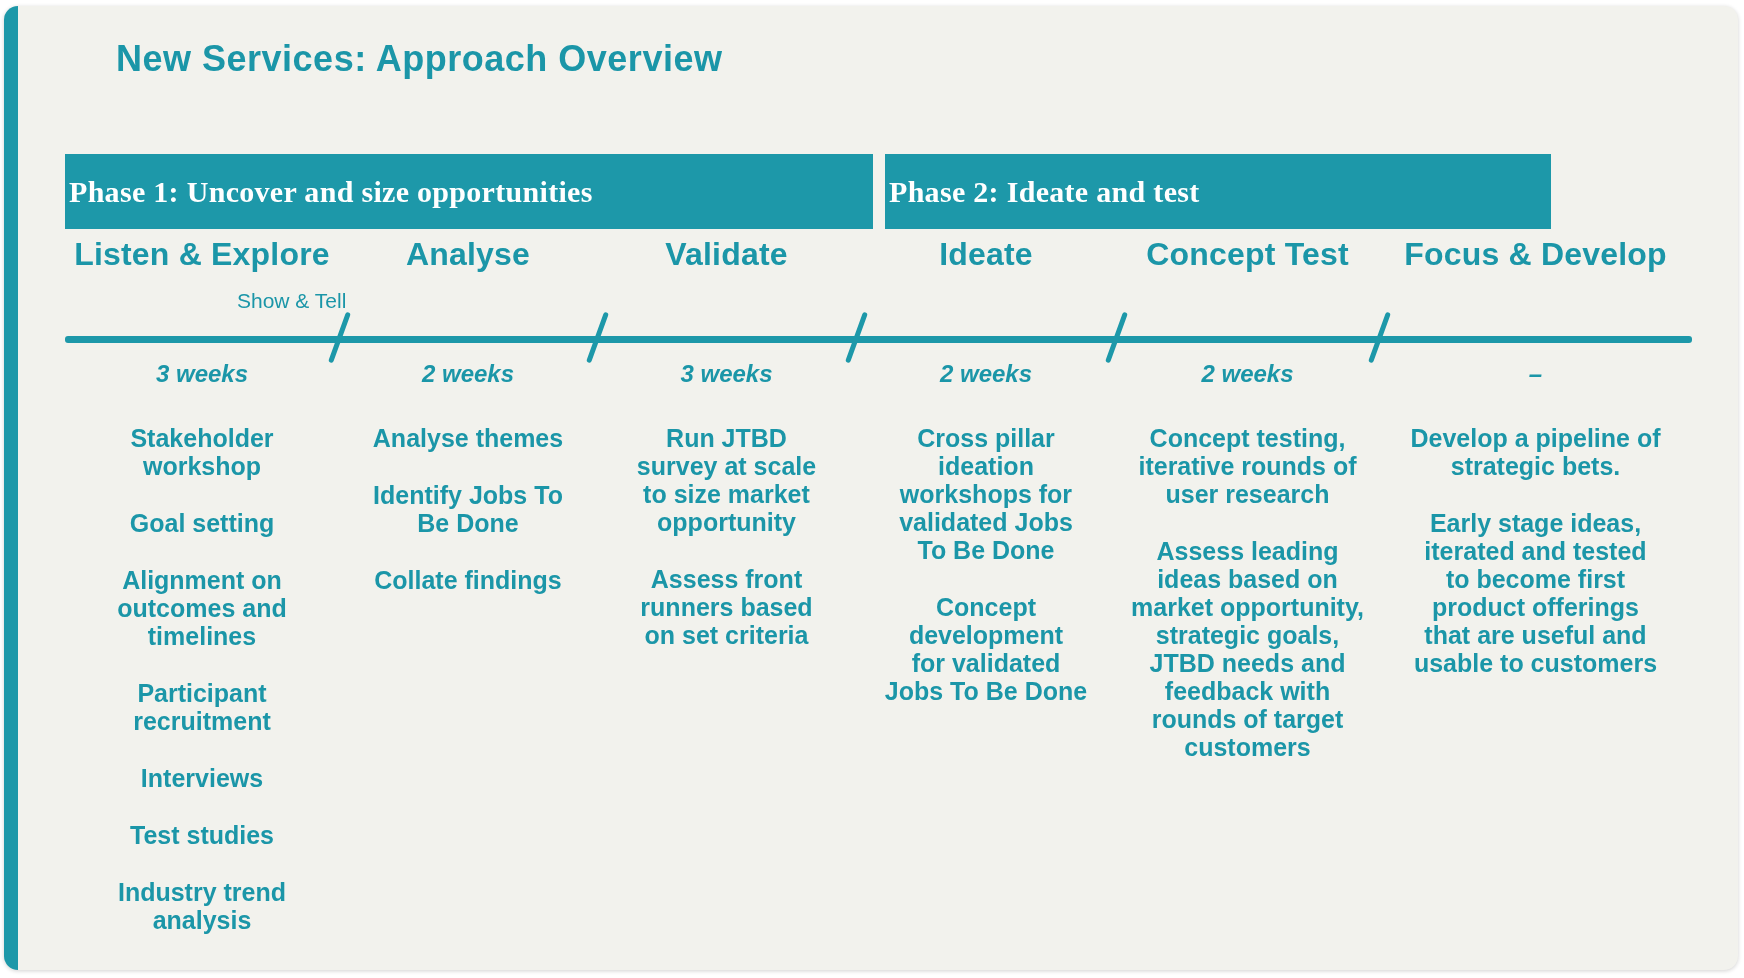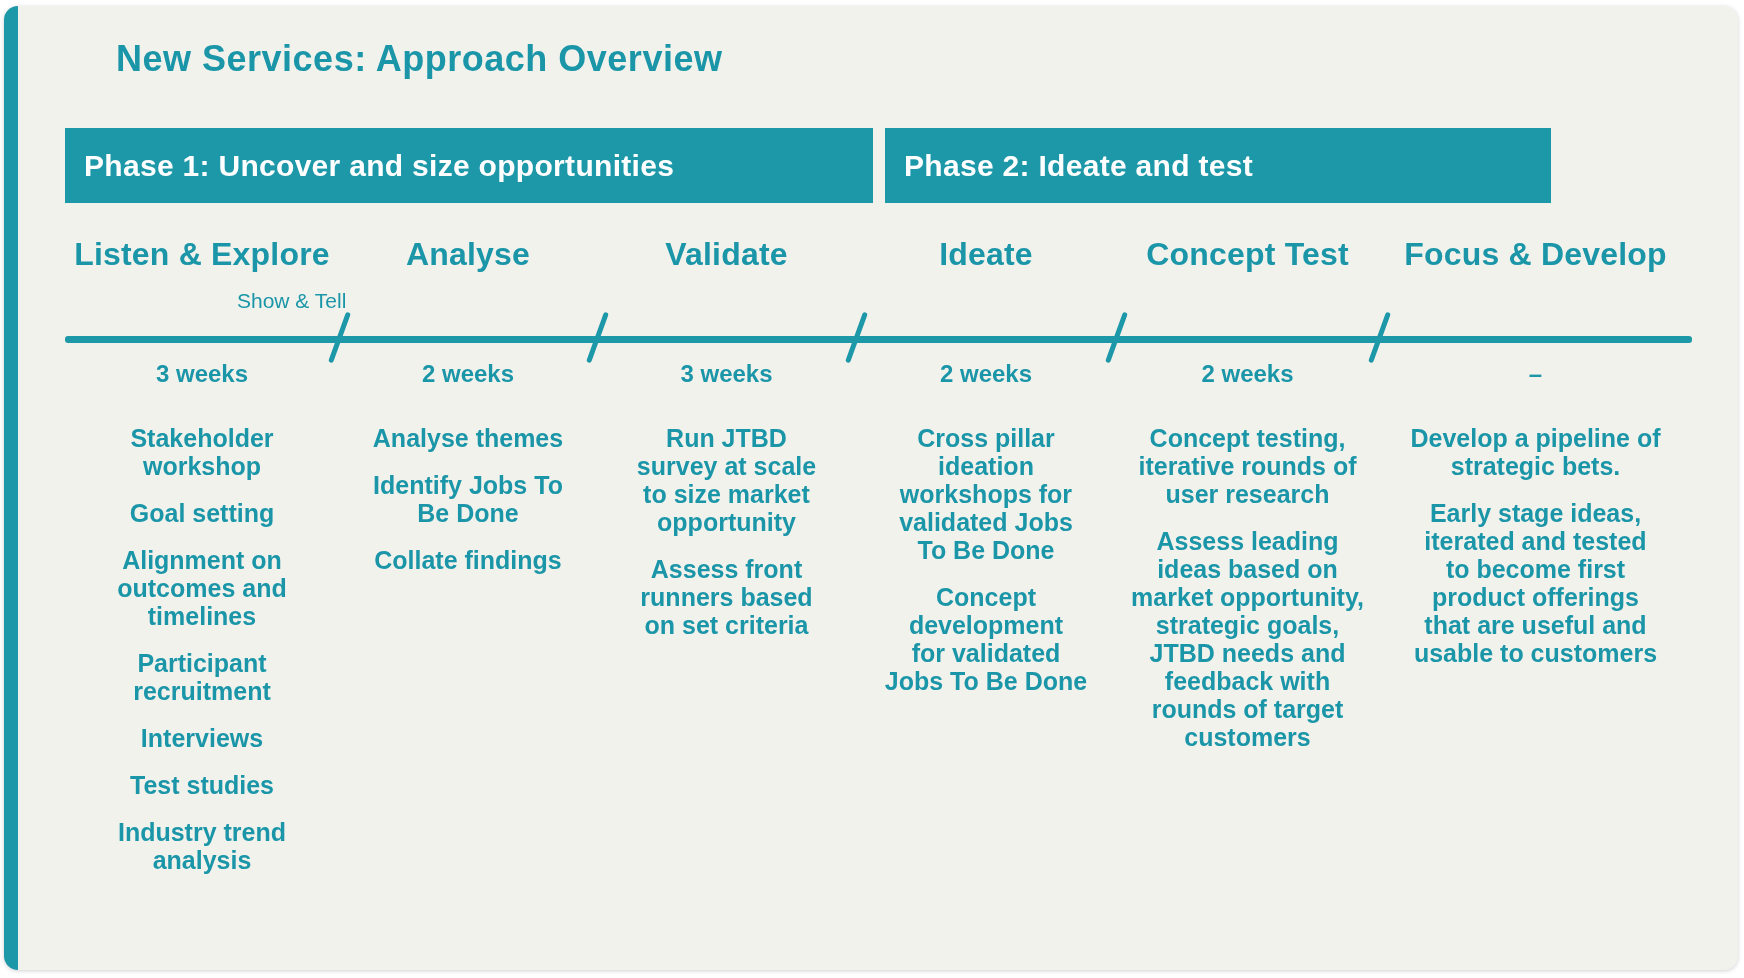--- a/index.html
+++ b/index.html
@@ -19,50 +19,50 @@
     background:var(--accent,#1D98A9);
     border-radius:14px 0 0 14px;
   }
   .title{
     position:absolute;left:80px;top:38px;
     font-size:36px;font-weight:700;letter-spacing:.5px;
     color:var(--text,#1B96A8);
     margin-left:36px;
   }
   .banner{
-    position:absolute;top:128px;height:75px;box-sizing:border-box;
+    position:absolute;top:154px;height:75px;box-sizing:border-box;
     background:var(--accent,#1D98A9);
     color:var(--banner_text,#ffffff);
-    display:flex;align-items:center;padding-left:19px;
-    font-size:30px;font-weight:700;letter-spacing:.3px;
+    display:flex;align-items:center;padding-left:4px;
+    font-size:30px;font-weight:700;letter-spacing:.3px;font-family:Liberation Serif, serif;
   }
   .banner.p1{left:65px;width:808px;}
   .banner.p2{left:885px;width:666px;}
 
   .row{position:absolute;left:65px;width:1627px;display:flex;}
   .c1{flex:0 0 274px;}
   .c2{flex:0 0 258px;}
   .c3{flex:0 0 259px;}
   .c4{flex:0 0 260px;}
   .c5{flex:0 0 263px;}
   .c6{flex:0 0 313px;}
 
   .headrow{top:236px;}
   .headrow > div{
     text-align:center;font-size:32px;font-weight:700;
     color:var(--text,#1B96A8);letter-spacing:.2px;
   }
-  .weekrow{top:360px;}
+  .weekrow{top:360px;font-style:italic;}
   .weekrow > div{
     text-align:center;font-size:24px;font-weight:700;
     color:var(--text,#1B96A8);
   }
   .itemsrow{top:424px;}
   .itemsrow > div{
-    display:flex;flex-direction:column;gap:19px;align-items:center;
+    display:flex;flex-direction:column;gap:29px;align-items:center;
   }
   .item{
     white-space:pre-line;text-align:center;
     font-size:25px;line-height:28px;font-weight:700;
     color:var(--text,#1B96A8);
   }
 
   .tline{
     position:absolute;left:65px;top:336px;width:1627px;height:7px;
     background:var(--accent,#1D98A9);border-radius:3px;

